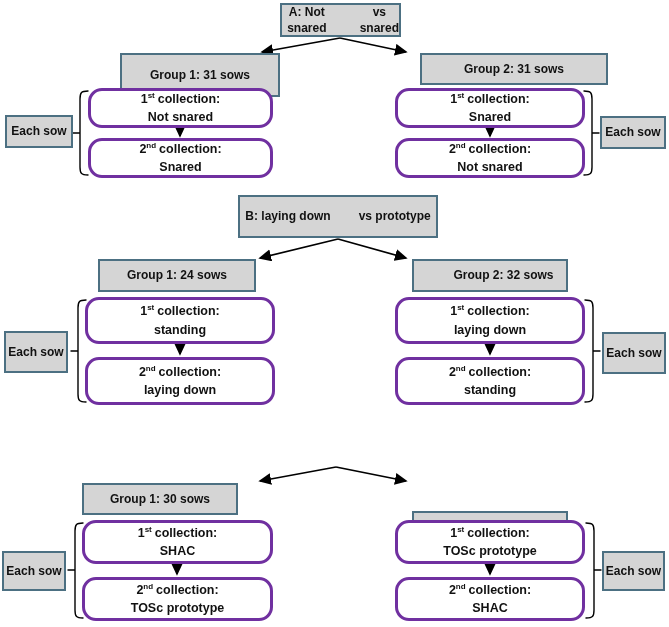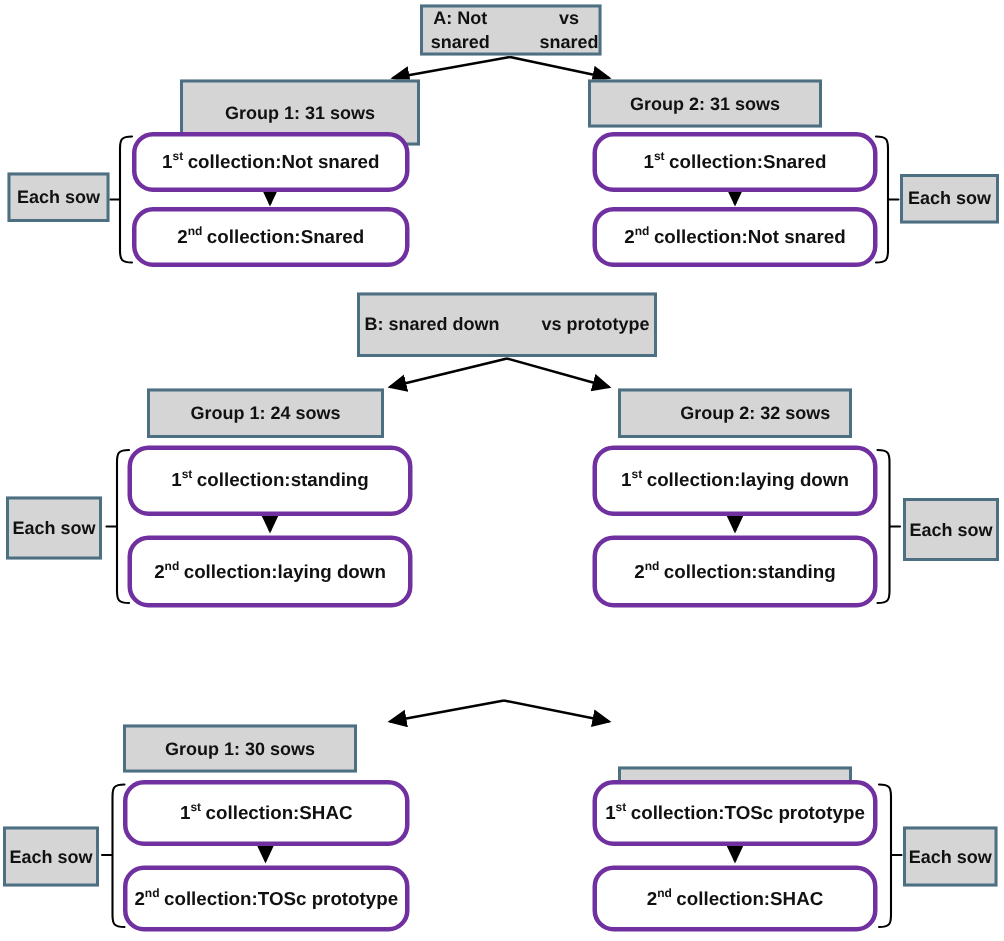--- a/index.html
+++ b/index.html
@@ -11,29 +11,29 @@
   svg.overlay{position:absolute;left:0;top:0;z-index:1;}
   .gbox{
     position:absolute;box-sizing:border-box;z-index:2;
     background:var(--fill,#D5D5D5);border:2px solid var(--line,#4C7082);
     display:flex;align-items:center;justify-content:center;
     text-align:center;font-weight:bold;font-size:12px;line-height:1.35;gap:28px;
   }
   .pbox{
     position:absolute;box-sizing:border-box;z-index:2;
     background:#fff;border:3px solid var(--purple,#7030A0);border-radius:14px;
-    display:flex;align-items:center;justify-content:center;
+    display:flex;flex-direction:column;align-items:center;justify-content:center;
     text-align:center;font-weight:bold;font-size:12.5px;line-height:1.45;
   }
   .pbox sup{font-size:8px;line-height:0;}
   .pbox .cl{margin-left:3px;}
   
   .pA-header{left:280px;top:3px;width:121px;height:34px;}
   .pA-groupL{left:92px;top:53px;width:160px;height:44px;margin-left:28px;}
-  .pA-groupR{left:392px;top:53px;width:156px;height:32px;}
+  .pA-groupR{left:420px;top:53px;width:188px;height:32px;}
   .pA-colL1{left:88px;top:88px;width:185px;height:40px;}
   .pA-colL2{left:88px;top:138px;width:185px;height:40px;}
   .pA-colR1{left:395px;top:88px;width:190px;height:40px;}
   .pA-colR2{left:395px;top:138px;width:190px;height:40px;}
   .pA-sowL{left:5px;top:115px;width:68px;height:33px;}
   .pA-sowR{left:600px;top:116px;width:66px;height:33px;}
   
   .pB-header{left:238px;top:195px;width:200px;height:43px;}
   .pB-groupL{left:98px;top:259px;width:158px;height:33px;}
   .pB-groupR{left:412px;top:259px;width:156px;height:33px;padding-left:27px;}
@@ -120,21 +120,21 @@
     <div>Snared</div>
   </div>
   <div class="pbox pA-colR2">
     <div><span>2</span><sup>nd</sup><span class="cl">collection:</span></div>
     <div>Not snared</div>
   </div>
   <div class="gbox pA-sowL">Each sow</div>
   <div class="gbox pA-sowR">Each sow</div>
 
   <div class="gbox pB-header">
-    <span>B: snared down</span>
+    <span>B: laying down</span>
     <span>vs prototype</span>
   </div>
   <div class="gbox pB-groupL">Group 1: 24 sows</div>
   <div class="gbox pB-groupR">Group 2: 32 sows</div>
 
   <div class="pbox pB-colL1">
     <div><span>1</span><sup>st</sup><span class="cl">collection:</span></div>
     <div>standing</div>
   </div>
   <div class="pbox pB-colL2">

